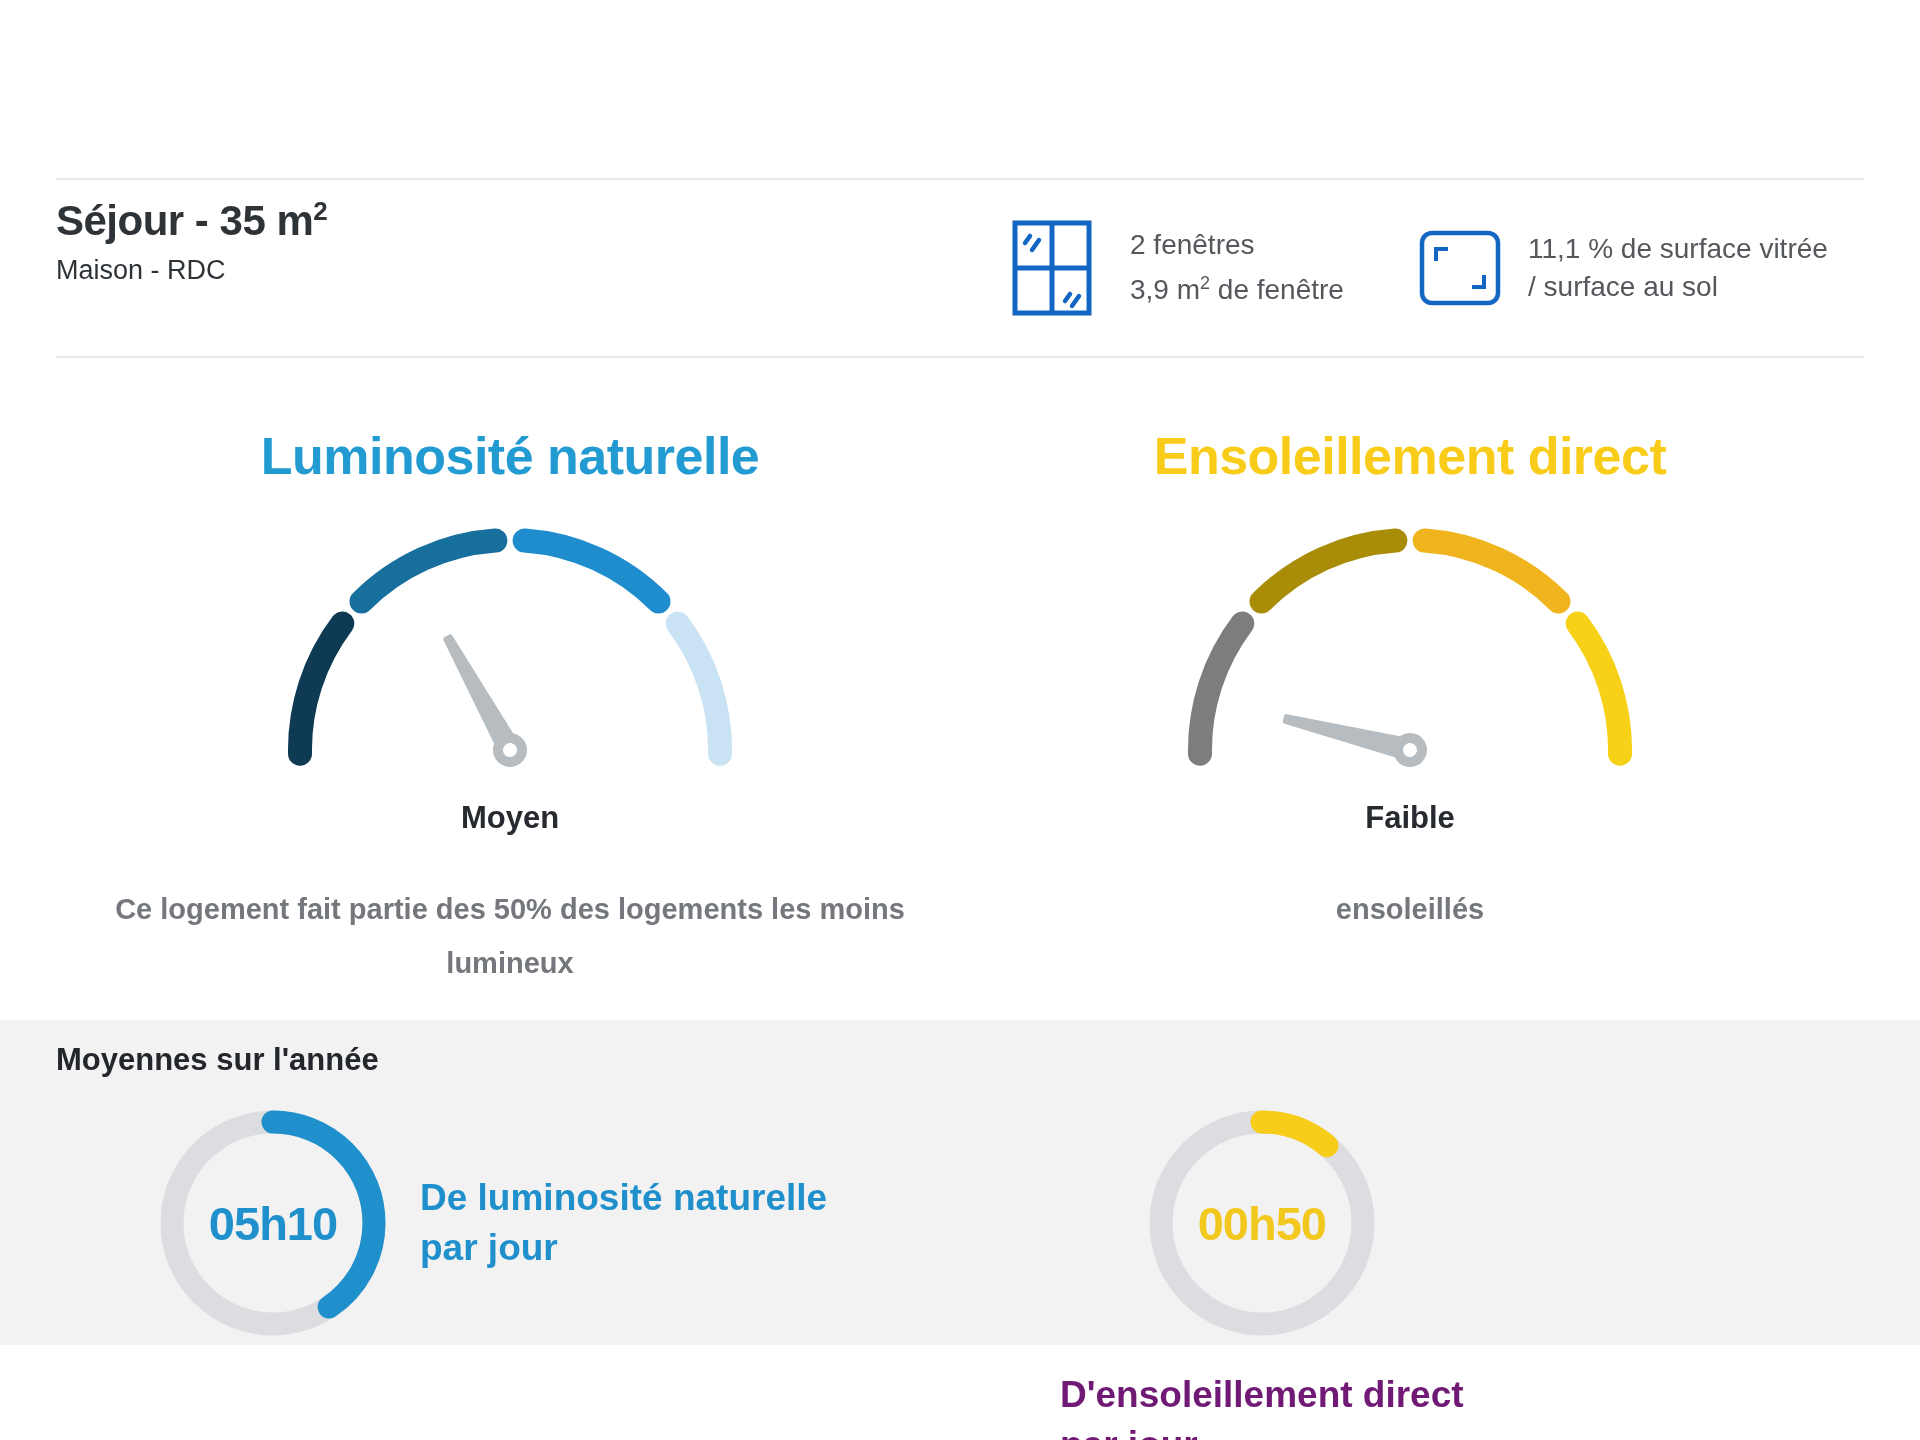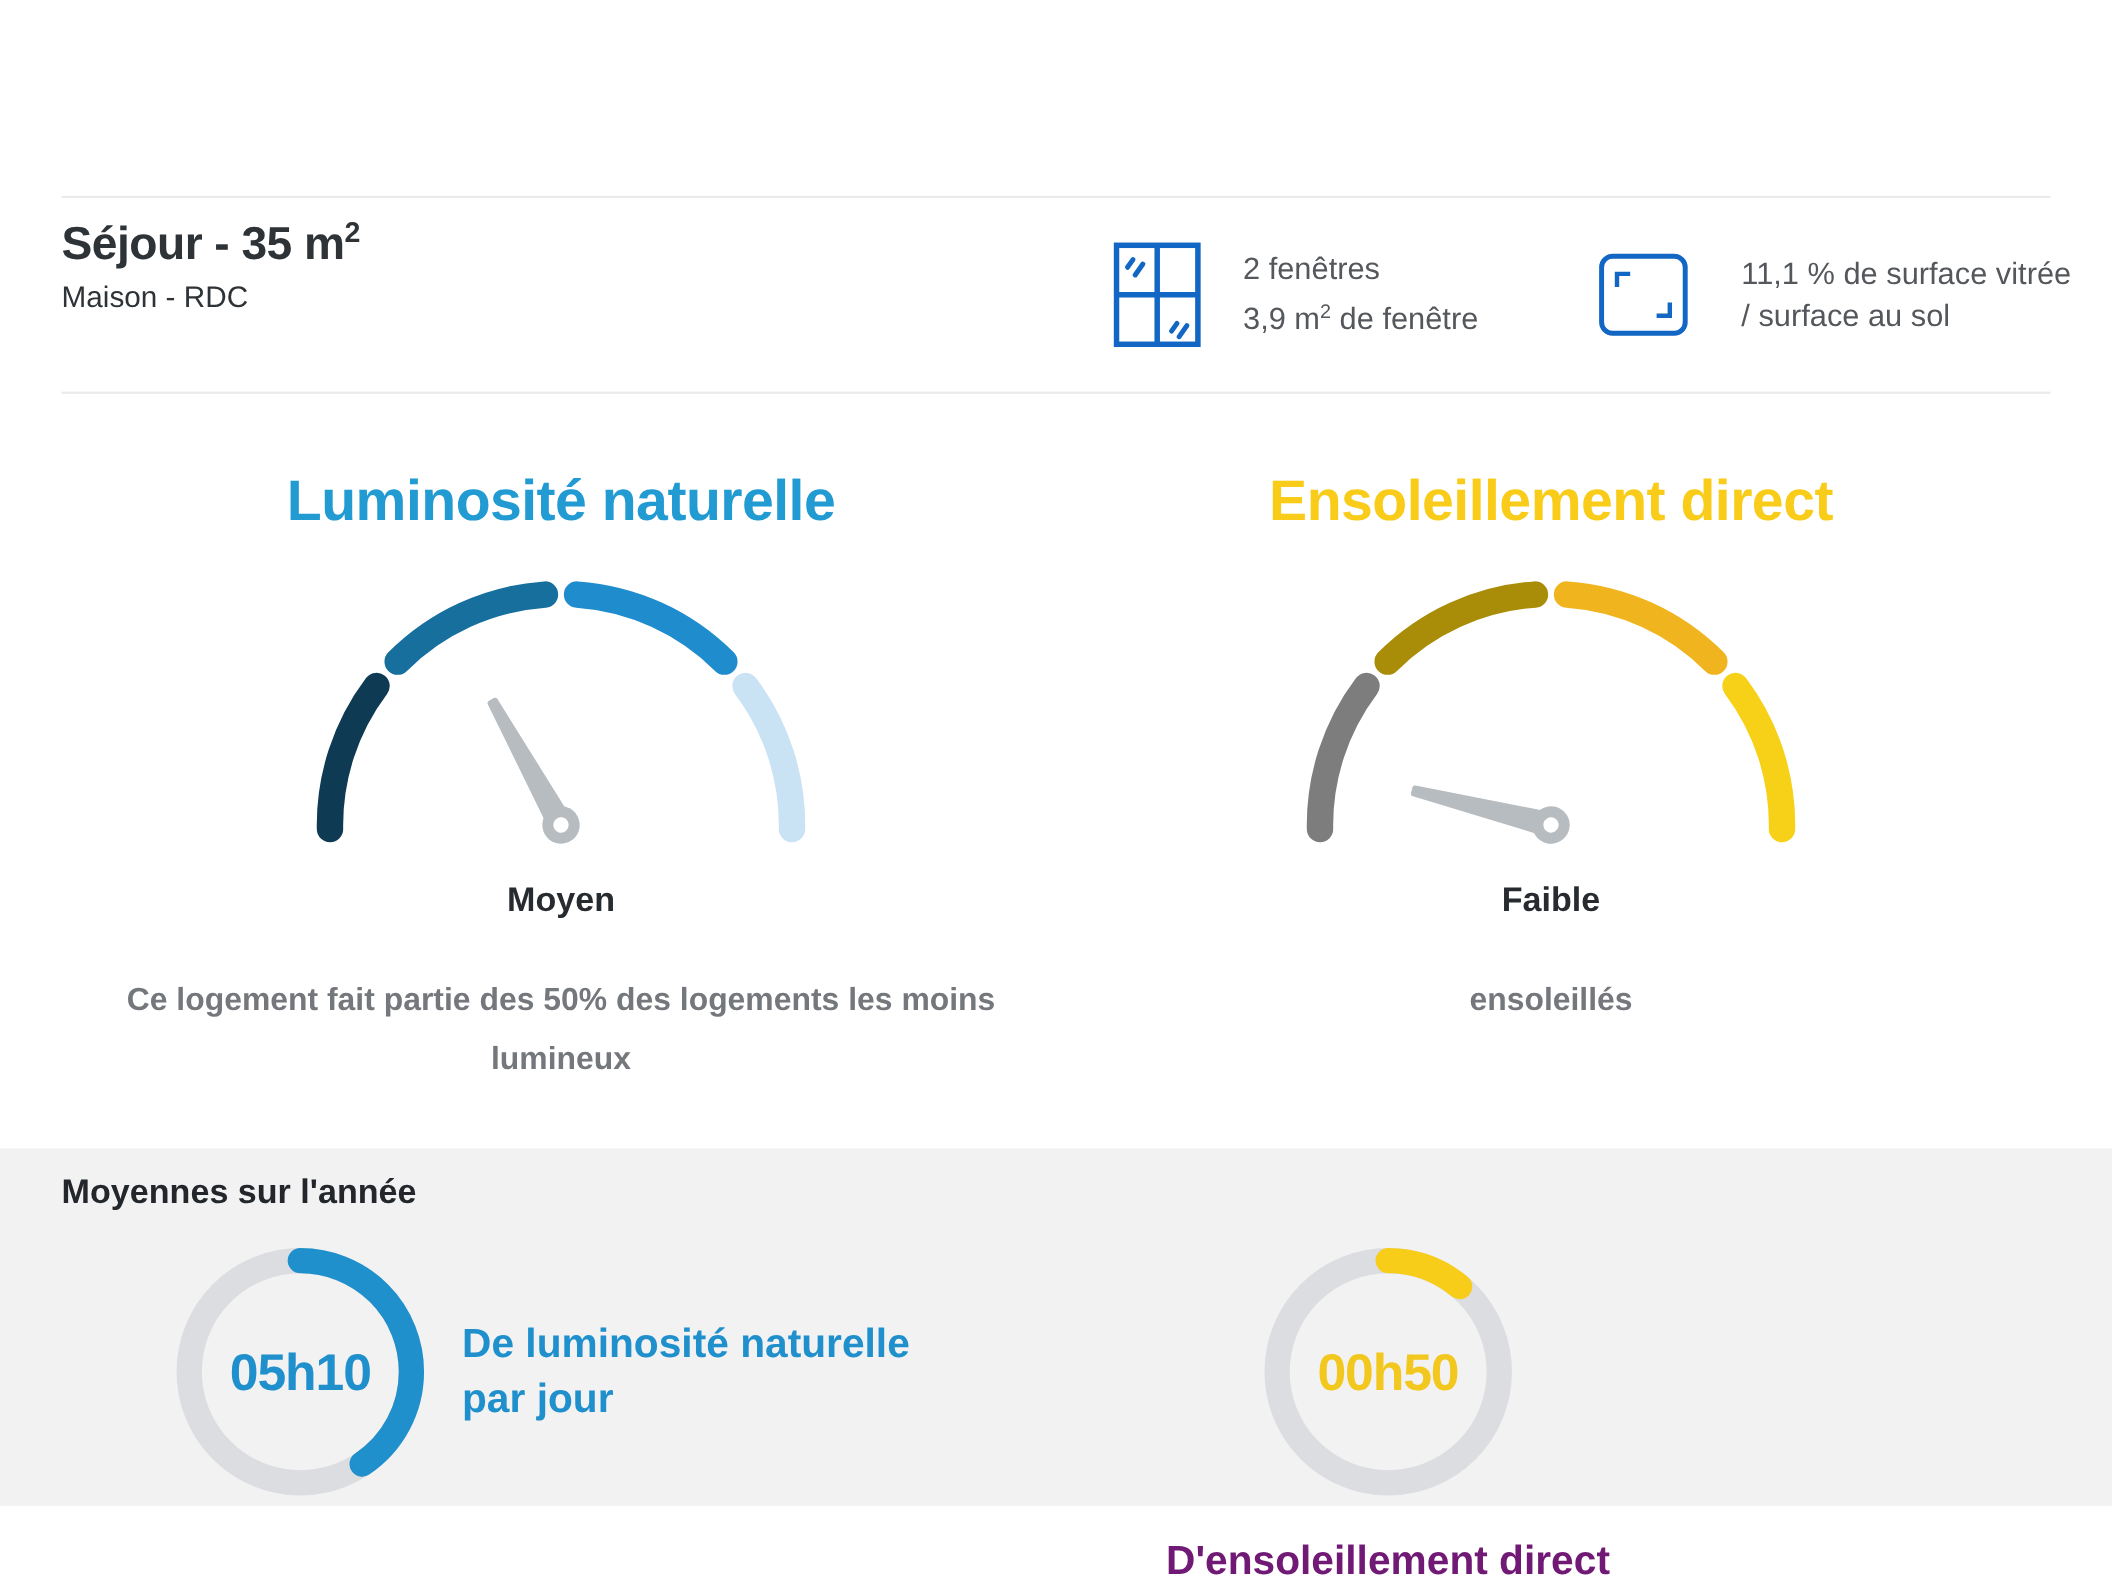--- a/index.html
+++ b/index.html
@@ -12,37 +12,37 @@
   #divider-bottom{top:356px;}
 
   
   .room-block{position:absolute;left:56px;top:196px;}
   .room-title{font-size:42px;font-weight:bold;color:#2e3338;letter-spacing:-0.5px;}
   .room-title sup{font-size:26px;}
   .room-subtitle{font-size:27px;margin-top:10px;color:#2e3338;}
 
   .feature{position:absolute;display:flex;align-items:center;}
   #feature-windows{left:1012px;top:220px;gap:38px;}
-  #feature-glazing{left:1453px;top:230px;gap:48px;justify-content:center;}
+  #feature-glazing{left:1419px;top:230px;gap:27px;justify-content:center;}
   .feature-text{font-size:28px;line-height:38px;color:#54575b;}
   .feature-text sup{font-size:18px;}
 
   
   .gauge-col{position:absolute;top:425px;width:900px;text-align:center;}
   #col-daylight{left:60px;}
   #col-sunlight{left:960px;}
   .section-title{font-size:52px;font-weight:bold;line-height:62px;letter-spacing:-0.5px;}
   .c-blue{color:#229ad2;}
   .c-yellow{color:#f9cc1a;}
   .gauge-box{margin:21px auto 0 auto;width:570px;height:292px;}
   .rating{font-size:31px;font-weight:bold;color:#272b30;margin-top:0px;}
   .gauge-desc{font-size:29px;line-height:54px;color:#74777b;margin-top:46px;font-weight:bold;}
 
   
-  .averages-panel{position:absolute;left:0;top:1044px;width:1920px;height:325px;background:#f2f2f3;}
+  .averages-panel{position:absolute;left:0;top:1020px;width:1920px;height:325px;background:#f2f2f3;}
   .averages-title{position:absolute;left:56px;top:22px;font-size:31px;font-weight:600;color:#23272c;}
   .avg-item{position:absolute;display:flex;align-items:center;}
   #avg-daylight{left:160px;top:90px;gap:34px;}
   #avg-sunlight{left:1060px;top:90px;gap:34px;flex-direction:column;}
   .ring-wrap{position:relative;width:226px;height:226px;}
   .ring-value{position:absolute;inset:0;display:flex;align-items:center;justify-content:center;
     font-size:47px;font-weight:bold;letter-spacing:-1px;}
   .ring-label{font-size:37px;font-weight:bold;line-height:50px;text-align:left;}
 
   .icon-svg{display:block;}

